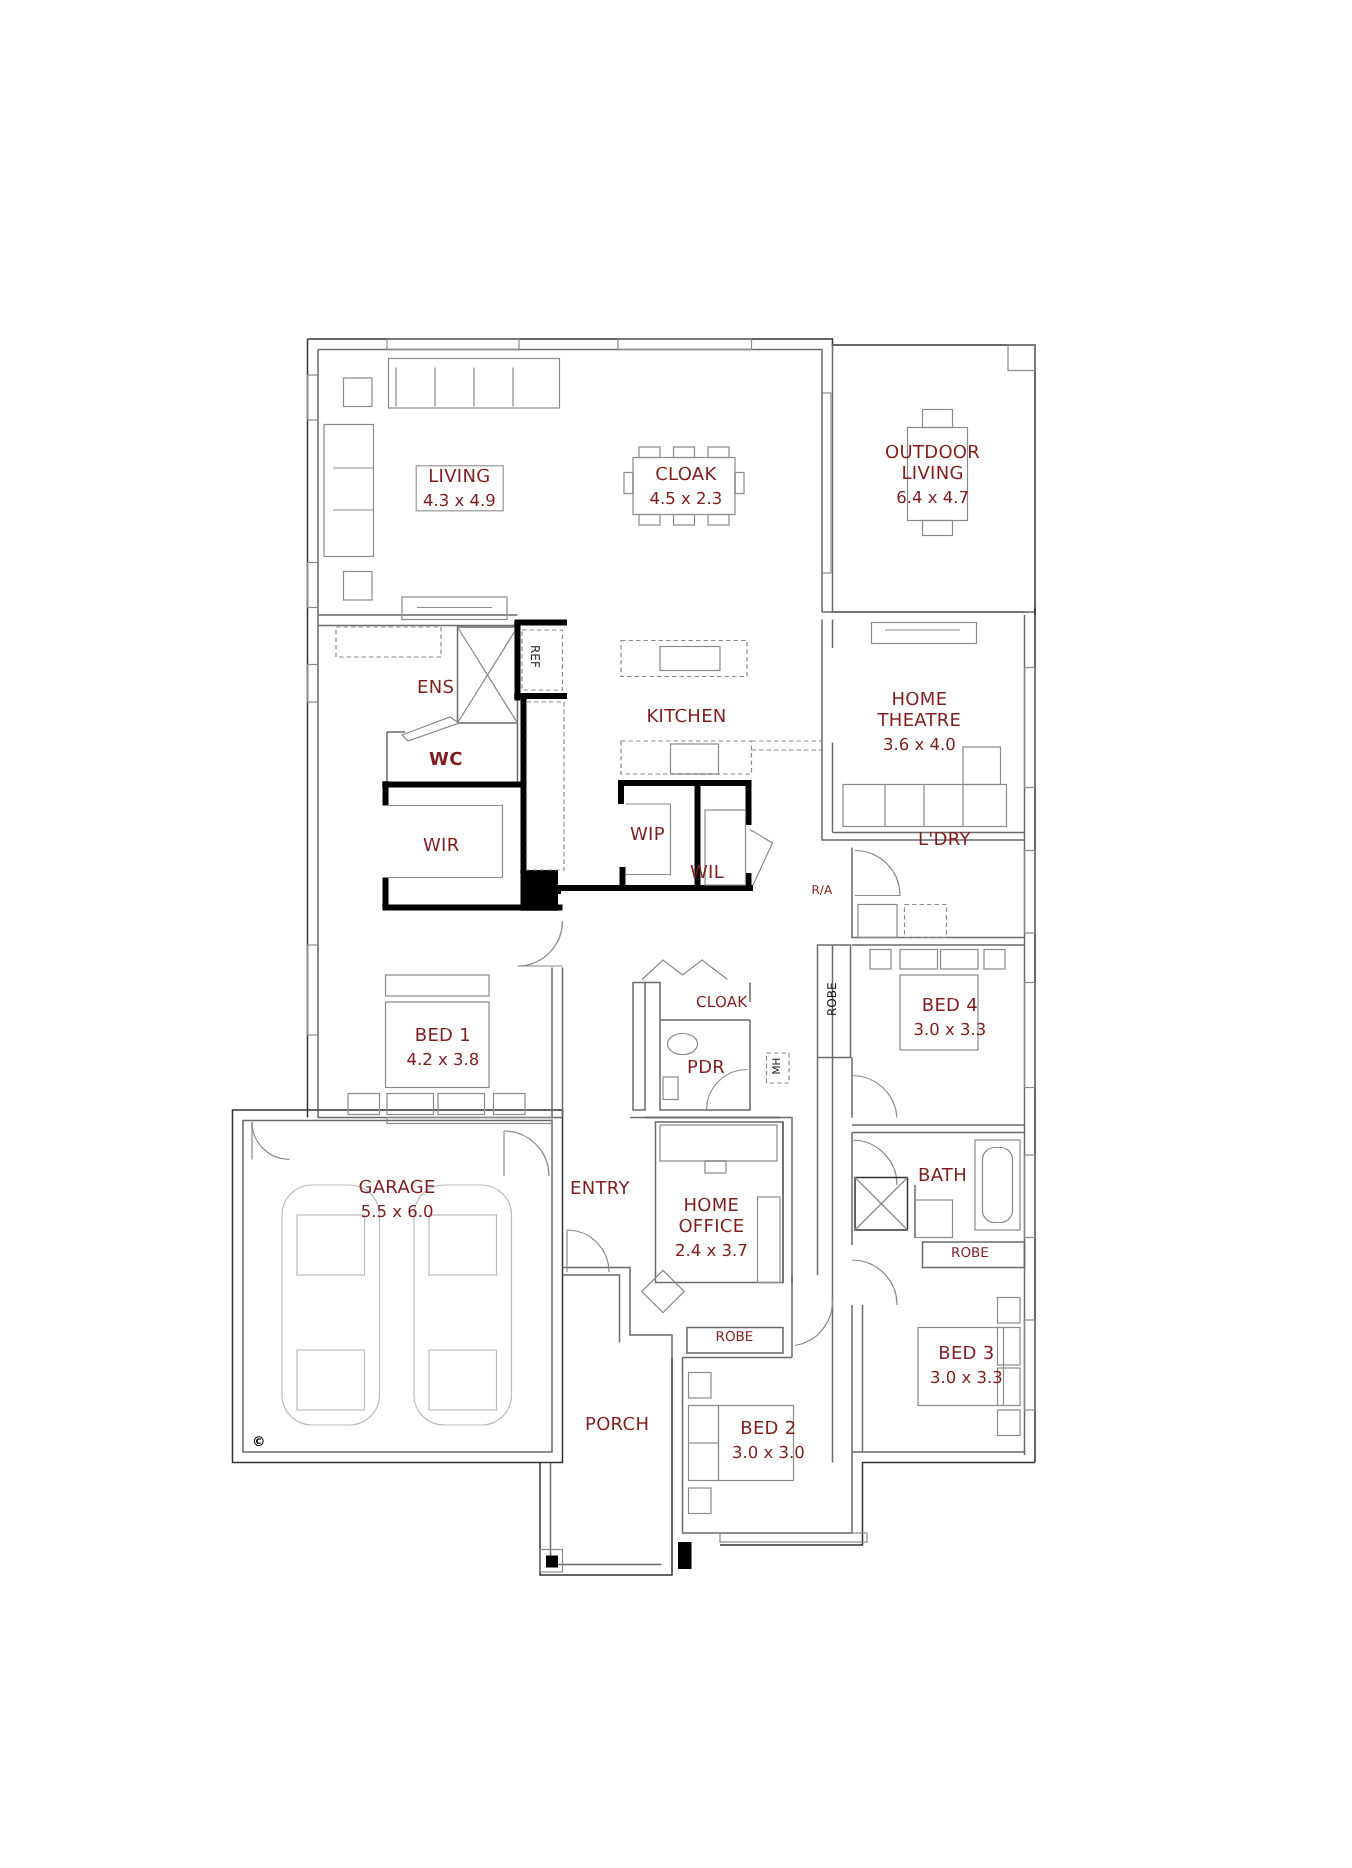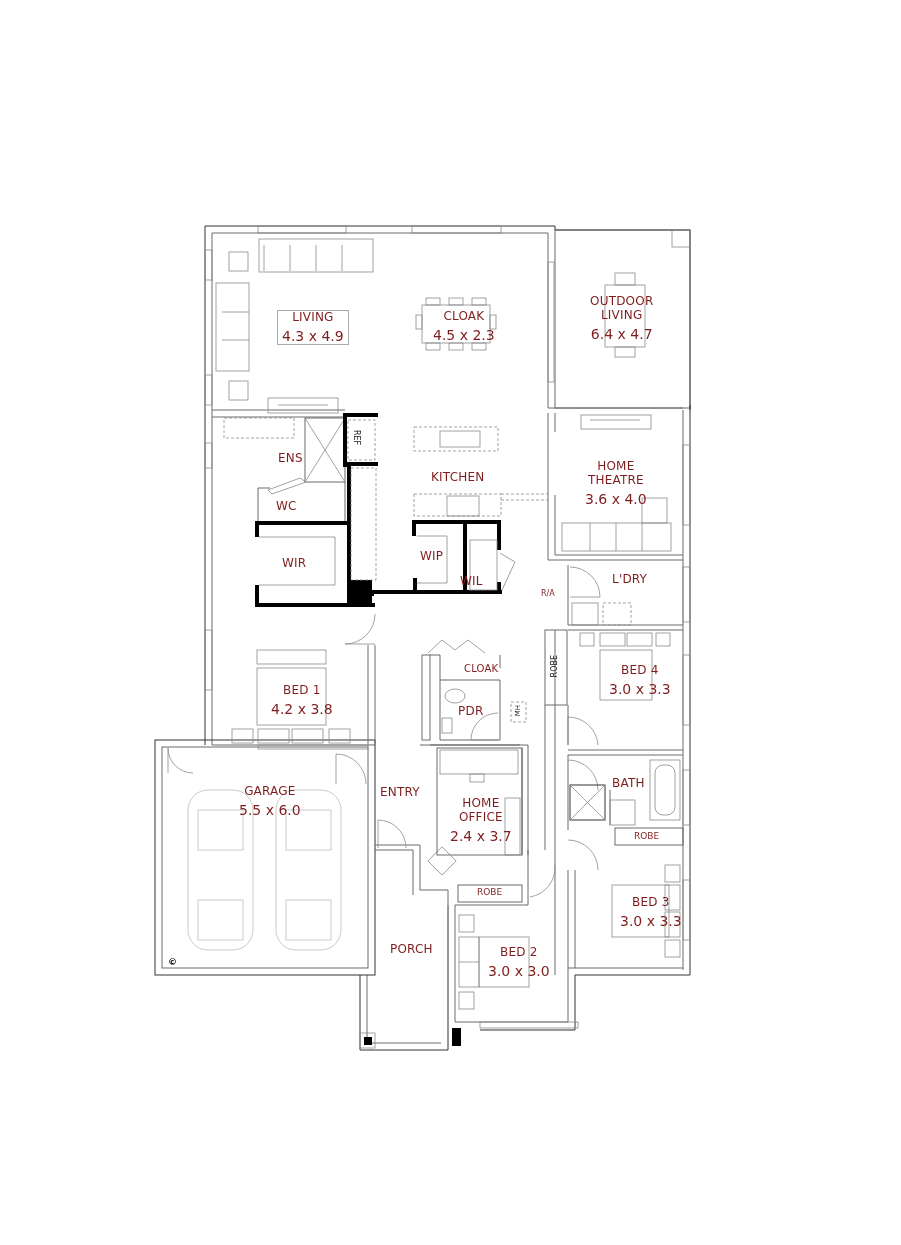--- a/index.html
+++ b/index.html
@@ -6,21 +6,21 @@
   body { width: 901px; height: 1245px; position: relative; overflow: hidden; font-family: "DejaVu Sans", sans-serif; }
   svg.plan { position: absolute; left: 0; top: 0; }
   .w { stroke: #6a6a6a; stroke-width: 1; fill: none; }
   .wd { stroke: #333; stroke-width: 1; fill: none; }
   .f { stroke: #8a8a8a; stroke-width: 0.8; fill: none; }
   .fl { stroke: #bdbdbd; stroke-width: 0.8; fill: none; }
   .dash { stroke: #8a8a8a; stroke-width: 0.8; fill: none; stroke-dasharray: 3 2; }
   .bw { fill: #000; }
   .lbl { position: absolute; color: #7f1d1d; font-family: "DejaVu Sans", sans-serif; text-align: center; white-space: nowrap; line-height: 1.15; }
   .lbl .n { font-size: 12px; letter-spacing: 0.2px; display: block; }
-  .lbl .d { font-size: 14px; display: block; margin-top: 3px; }
+  .lbl .d { font-size: 11px; display: block; margin-top: 3px; }
   .lbl.small .n { font-size: 10px; }
   .vert { writing-mode: vertical-rl; font-size: 8px; color: #111; position: absolute; }
   .copy { position: absolute; font-size: 9px; color: #000; font-weight: bold; }
 </style>
 </head>
 <body>
 
 <svg class="plan" width="901" height="1245" viewBox="0 0 901 1245">
 
   <g>
@@ -288,41 +288,41 @@
     <span class="d">4.5 x 2.3</span>
 </div>
 <div class="lbl" style="left:590px;top:295px;">
   <span class="n">OUTDOOR</span>
     <span class="n">LIVING</span>
     <span class="d">6.4 x 4.7</span>
 </div>
 <div class="lbl" style="left:254px;top:452px;margin-left:24px;">
     <span class="n">ENS</span>
   </div>
-<div class="lbl" style="left:276px;top:500px;">
+<div class="lbl" style="left:286px;top:500px;font-weight:bold;">
     <span class="n">WC</span>
   </div>
 <div class="lbl" style="left:282px;top:557px;">
     <span class="n">WIR</span>
   </div>
 <div class="lbl" style="left:431px;top:471px;">
     <span class="n">KITCHEN</span>
   </div>
 <div class="lbl" style="left:420px;top:550px;">
     <span class="n">WIP</span>
   </div>
 <div class="lbl" style="left:460px;top:563px;margin-top:12px;">
     <span class="n">WIL</span>
   </div>
 <div class="lbl" style="left:585px;top:460px;">
   <span class="n">HOME</span>
     <span class="n">THEATRE</span>
     <span class="d">3.6 x 4.0</span>
 </div>
-<div class="lbl" style="left:612px;top:573px;text-align:center;">
+<div class="lbl" style="left:612px;top:553px;text-align:center;">
     <span class="n">L'DRY</span>
   </div>
 <div class="lbl" style="left:271px;top:684px;">
   <span class="n">BED 1</span>
     <span class="d">4.2 x 3.8</span>
 </div>
 <div class="lbl small" style="left:464px;top:663px;">
     <span class="n">CLOAK</span>
   </div>
 <div class="lbl" style="left:458px;top:705px;">

